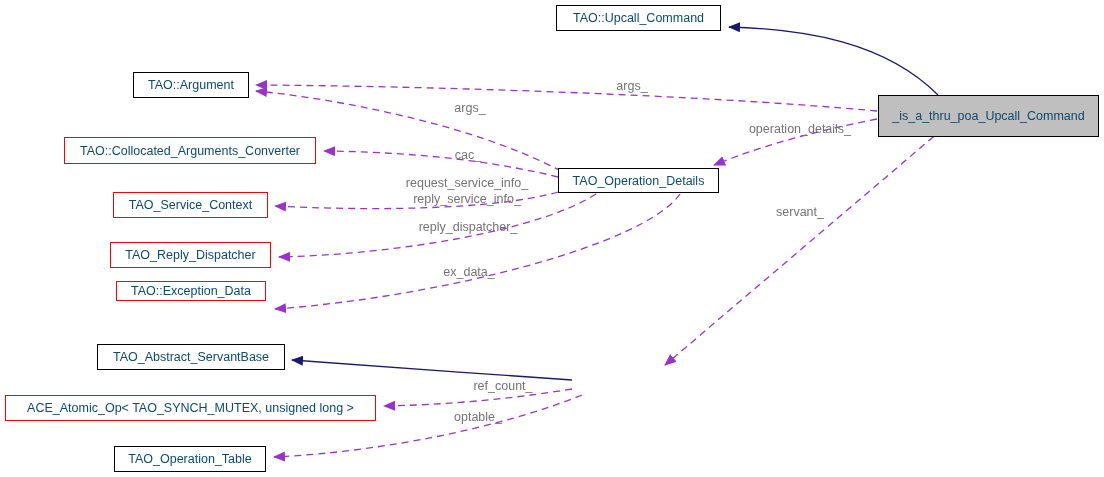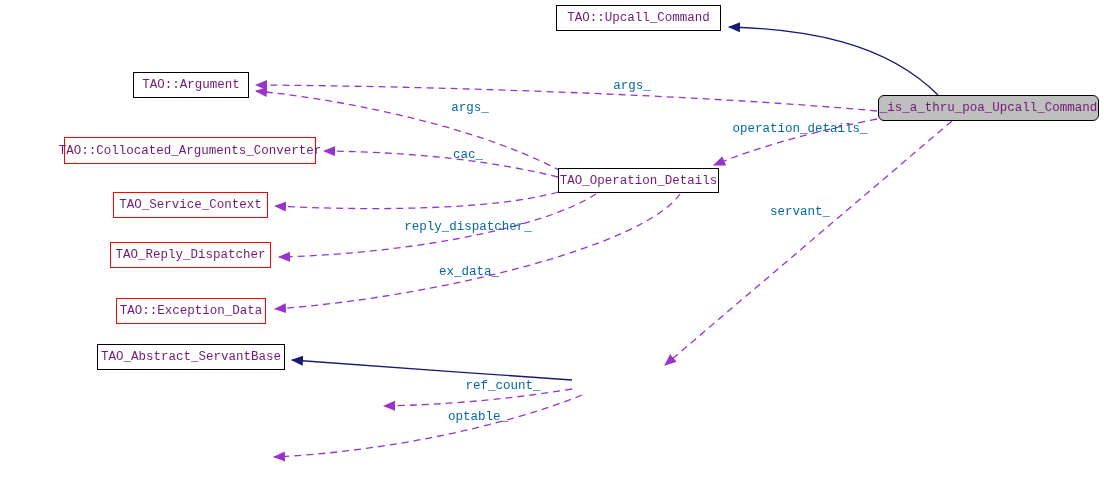--- a/index.html
+++ b/index.html
@@ -10,38 +10,36 @@
     font-family:"Liberation Sans", sans-serif;
     overflow:hidden;
   }
   #edges{position:absolute;left:0;top:0;width:1104px;height:477px;}
   .node{
     position:absolute;
     box-sizing:border-box;
     display:flex;align-items:center;justify-content:center;
     background:#ffffff;
     border:1.5px solid #000000;
-    color:#701a75;
+    color:#0c4a6e;
     font-size:12.5px;
     white-space:nowrap;
     z-index:2;
-    font-family:Liberation Mono, monospace;
   }
   .node.red{border-color:#ff0000;}
   .node.current{background:#bfbfbf;}
   .edge-label{
     position:absolute;
     transform:translateX(-50%);
-    color:#0369a1;
+    color:#737373;
     font-size:12.5px;
     line-height:16px;
     white-space:pre-line;
     text-align:center;
     z-index:3;
-    font-family:Liberation Mono, monospace;
   }
   path.edge{fill:none;stroke-width:1.3px;}
   path.usage{stroke:#9a32cd;stroke-dasharray:7 5;}
   path.inherit{stroke:#191970;}
 </style>
 </head>
 <body>
 
 <div id="canvas">
 
@@ -64,49 +62,53 @@
     <path class="edge usage" d="M 558,192 C 495,210 370,211 275,206" marker-end="url(#arrow-purple)"></path>
     <path class="edge usage" d="M 596,194 C 540,230 400,254 279,257" marker-end="url(#arrow-purple)"></path>
     <path class="edge usage" d="M 680,194 C 645,245 440,297 275,309" marker-end="url(#arrow-purple)"></path>
     <path class="edge inherit" d="M 572,380 C 480,374 380,366 292,360" marker-end="url(#arrow-navy)"></path>
     <path class="edge usage" d="M 572,389 C 505,400 440,405 384,406" marker-end="url(#arrow-purple)"></path>
     <path class="edge usage" d="M 582,395 C 500,428 380,452 274,457" marker-end="url(#arrow-purple)"></path>
   </svg>
 
   <div class="node" style="left:556px;top:5px;width:165px;height:26px;">TAO::Upcall_Command</div>
 
-  <div class="node current" style="left:878px;top:95px;width:221px;height:26px;border-radius:6px;">_is_a_thru_poa_Upcall_Command</div>
+  <div class="node current" style="left:878px;top:95px;width:221px;height:42px;">_is_a_thru_poa_Upcall_Command</div>
 
   <div class="node" style="left:133px;top:72px;width:116px;height:26px;">TAO::Argument</div>
 
   <div class="node red" style="left:64px;top:137px;width:252px;height:27px;">TAO::Collocated_Arguments_Converter</div>
 
   <div class="node red" style="left:113px;top:192px;width:155px;height:26px;">TAO_Service_Context</div>
 
   <div class="node red" style="left:110px;top:242px;width:161px;height:26px;">TAO_Reply_Dispatcher</div>
 
-  <div class="node red" style="left:116px;top:298px;width:150px;height:26px;">TAO::Exception_Data</div>
+  <div class="node red" style="left:116px;top:281px;width:150px;height:20px;">TAO::Exception_Data</div>
 
   <div class="node" style="left:97px;top:344px;width:188px;height:26px;">TAO_Abstract_ServantBase</div>
 
+  <div class="node red" style="left:5px;top:395px;width:371px;height:26px;">ACE_Atomic_Op&lt; TAO_SYNCH_MUTEX, unsigned long &gt;</div>
 
+  <div class="node" style="left:114px;top:446px;width:152px;height:26px;">TAO_Operation_Table</div>
 
   <div class="node" style="left:558px;top:168px;width:161px;height:25px;">TAO_Operation_Details</div>
 
 
   <span class="edge-label" style="left:632px;top:78px;">args_</span>
 
   <span class="edge-label" style="left:800px;top:121px;">operation_details_</span>
 
   <span class="edge-label" style="left:800px;top:204px;">servant_</span>
 
   <span class="edge-label" style="left:470px;top:100px;">args_</span>
 
   <span class="edge-label" style="left:468px;top:147px;">cac_</span>
 
+  <span class="edge-label" style="left:467px;top:175px;">request_service_info_
+reply_service_info_</span>
 
   <span class="edge-label" style="left:468px;top:219px;">reply_dispatcher_</span>
 
   <span class="edge-label" style="left:469px;top:264px;">ex_data_</span>
 
   <span class="edge-label" style="left:469px;top:378px;margin-left:34px;">ref_count_</span>
 
   <span class="edge-label" style="left:478px;top:409px;">optable_</span>
 
 </div>

